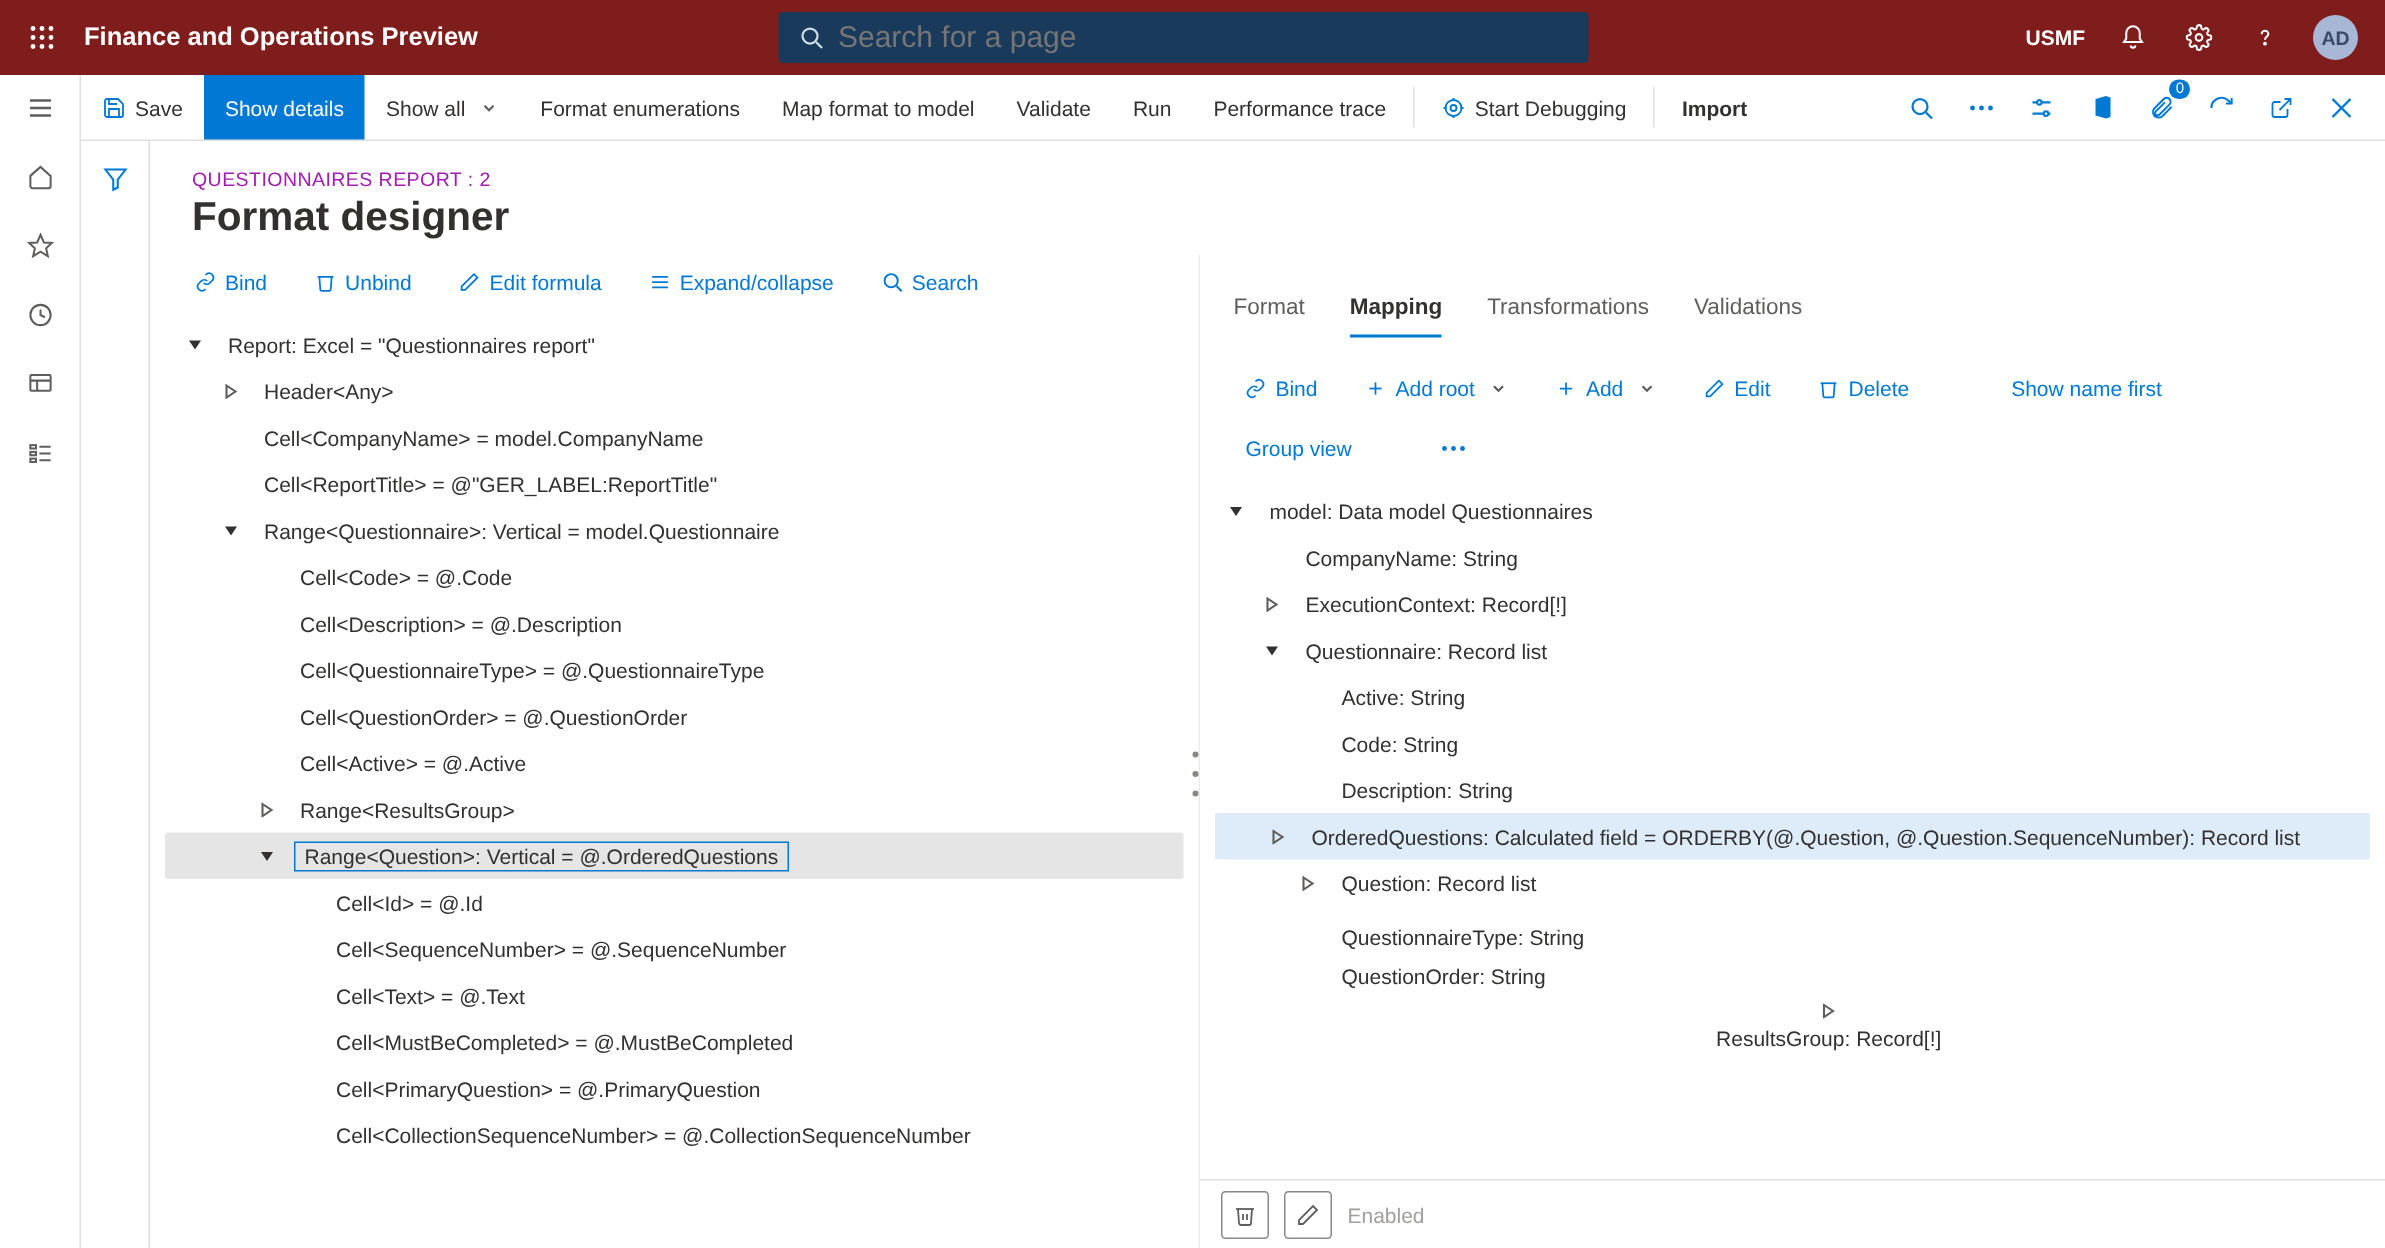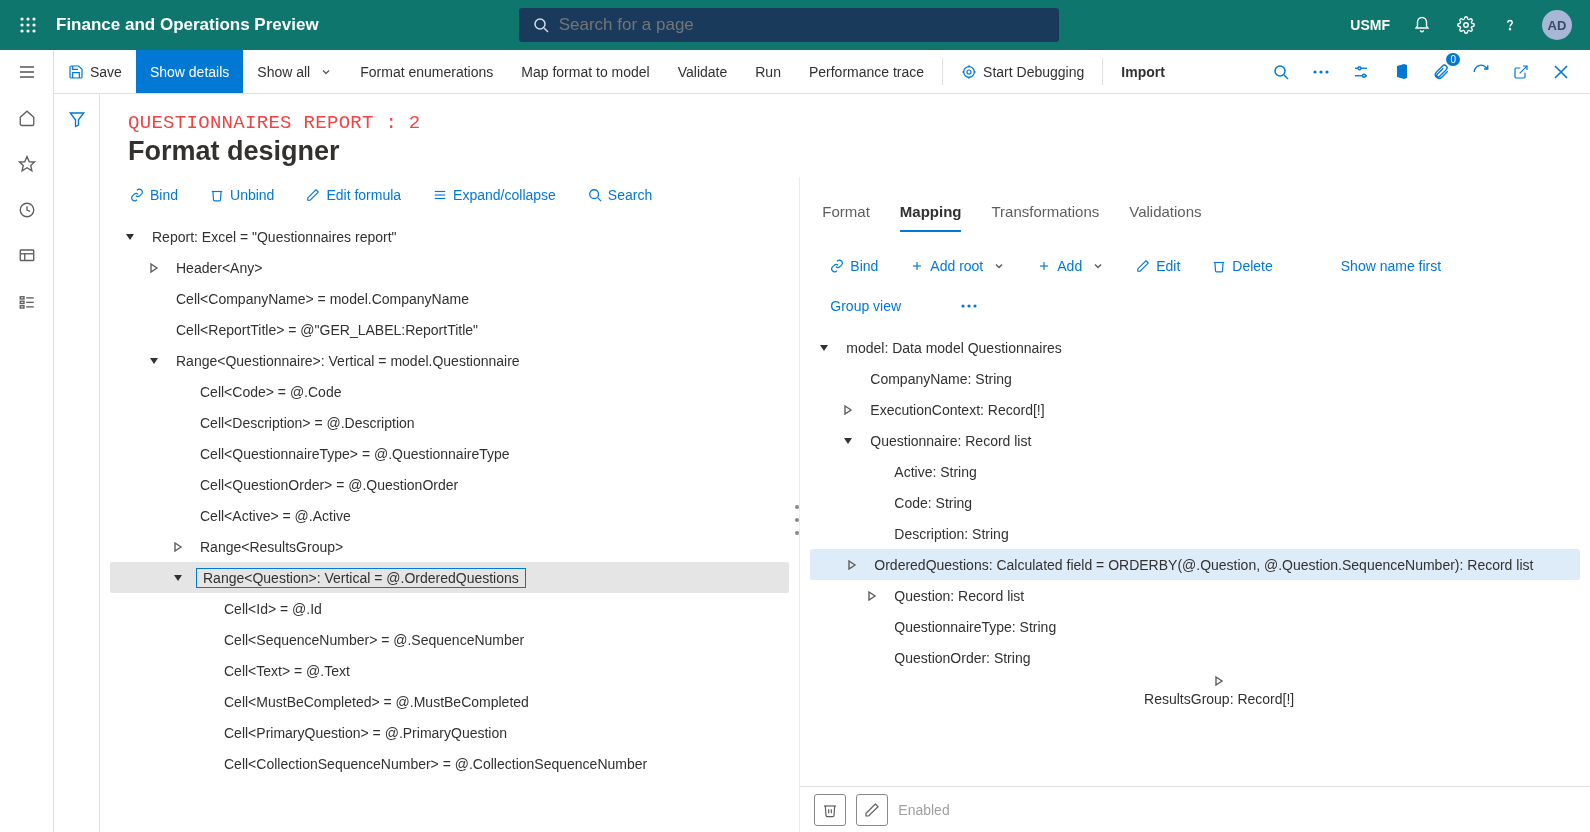--- a/index.html
+++ b/index.html
@@ -1,25 +1,25 @@
 <!DOCTYPE html>
 <html><head>
 <meta charset="utf-8">
 <style>
 * { box-sizing: border-box; margin: 0; padding: 0; }
 body { font-family: "Segoe UI", Arial, sans-serif; font-size: 14px; color: #323130; background: #fff; overflow: hidden; }
 
 
-.topbar { height: 50px; background: #0f766e; color: #fff; display: flex; align-items: center; padding: 0 8px; }
+.topbar { height: 50px; background: #7f1d1d; color: #fff; display: flex; align-items: center; padding: 0 8px; }
 .waffle { width: 40px; height: 40px; display: flex; align-items: center; justify-content: center; cursor: pointer; }
 .waffle svg { width: 18px; height: 18px; }
 .app-title { font-size: 17px; font-weight: 600; margin-left: 8px; flex-shrink: 0; }
 .searchbox { flex: 0 0 540px; margin-left: 200px; height: 34px; background: #1a3a5c; border-radius: 3px; display: flex; align-items: center; padding: 0 14px; color: #d0dde8; cursor: text; }
 .searchbox svg { width: 16px; height: 16px; margin-right: 10px; }
-.searchbox input { background: transparent; border: none; outline: none; color: #d0dde8; font-size: 17px; width: 100%; }
+.searchbox input { background: transparent; border: none; outline: none; color: #d0dde8; font-size: 20px; width: 100%; }
 .topbar-right { margin-left: auto; display: flex; align-items: center; gap: 20px; padding-right: 10px; }
 .topbar-right .icon-btn { width: 24px; height: 24px; display: flex; align-items: center; justify-content: center; cursor: pointer; }
 .company { font-size: 14px; font-weight: 600; }
 .avatar { width: 30px; height: 30px; border-radius: 50%; background: #a8b7d6; color: #3a4a6a; display: flex; align-items: center; justify-content: center; font-size: 13px; font-weight: 600; }
 
 
 .actionbar { height: 44px; border-bottom: 1px solid #e1dfdd; display: flex; align-items: stretch; padding-left: 54px; font-size: 14px; }
 .actionbar .btn { display: flex; align-items: center; padding: 0 14px; cursor: pointer; gap: 6px; color: #323130; }
 .actionbar .btn.primary { background: #0078d4; color: #fff; }
 .actionbar .sep { width: 1px; background: #e1dfdd; margin: 8px 4px; }
@@ -31,21 +31,21 @@
 
 .leftrail { position: absolute; left: 0; top: 50px; bottom: 0; width: 54px; border-right: 1px solid #e1dfdd; display: flex; flex-direction: column; align-items: center; padding-top: 10px; gap: 22px; background:#fff; z-index:5;}
 .leftrail .item { width: 24px; height: 24px; display: flex; align-items: center; justify-content: center; cursor: pointer; color: #605e5c; }
 
 
 .main { position: absolute; top: 94px; left: 54px; right: 0; bottom: 0; display: flex; }
 .filter-col { width: 46px; border-right: 1px solid #e1dfdd; display: flex; justify-content: center; padding-top: 16px; }
 .filter-col .funnel { color: #0078d4; cursor: pointer; }
 .content { flex: 1; display: flex; flex-direction: column; overflow: hidden; }
 .header-block { padding: 18px 28px 10px 28px; }
-.breadcrumb { font-size: 19px; color: #ef4444; letter-spacing: 0.3px; font-family: Liberation Mono, monospace; }
+.breadcrumb { font-size: 13px; color: #a21caf; letter-spacing: 0.3px; }
 .page-title { font-size: 27px; font-weight: 600; margin-top: 2px; }
 
 .panes { flex: 1; display: flex; overflow: hidden; }
 .pane-left { flex: 0 0 47%; display: flex; flex-direction: column; border-right: 1px solid #edebe9; min-width:0;}
 .pane-right { flex: 1; display: flex; flex-direction: column; min-width:0;}
 
 .toolbar-row { display: flex; align-items: center; gap: 16px; padding: 6px 22px 10px 22px; flex-wrap: wrap; }
 .tool-link { color: #0078d4; display: flex; align-items: center; gap: 6px; padding: 4px 8px; cursor: pointer; font-size: 14px; }
 
 .tabs-row { display: flex; gap: 30px; padding: 6px 0 0 0; border-bottom: none; }
@@ -576,21 +576,21 @@
             </div>
             <div class="tree-row" style="padding-left: 54px;">
               <span class="arrow">
                 <svg width="10" height="10" viewBox="0 0 10 10" fill="none" stroke="#605e5c" stroke-width="1.4">
                   <polygon points="2,1 8,5 2,9"></polygon>
                 </svg>
               </span>
               <span style="width: 10px; display: inline-block;"></span>
               <span class="label">Question: Record list</span>
             </div>
-            <div class="tree-row" style="padding-left: 54px;">
+            <div class="tree-row" style="padding-left: 54px; align-items: flex-end;">
               <span class="spacer"></span>
               <span style="width: 10px; display: inline-block;"></span>
               <span class="label">QuestionnaireType: String</span>
             </div>
             <div class="tree-row" style="padding-left: 54px;">
               <span class="spacer"></span>
               <span style="width: 10px; display: inline-block;"></span>
               <span class="label">QuestionOrder: String</span>
             </div>
             <div class="tree-row" style="padding-left: 54px; flex-direction: column;">

